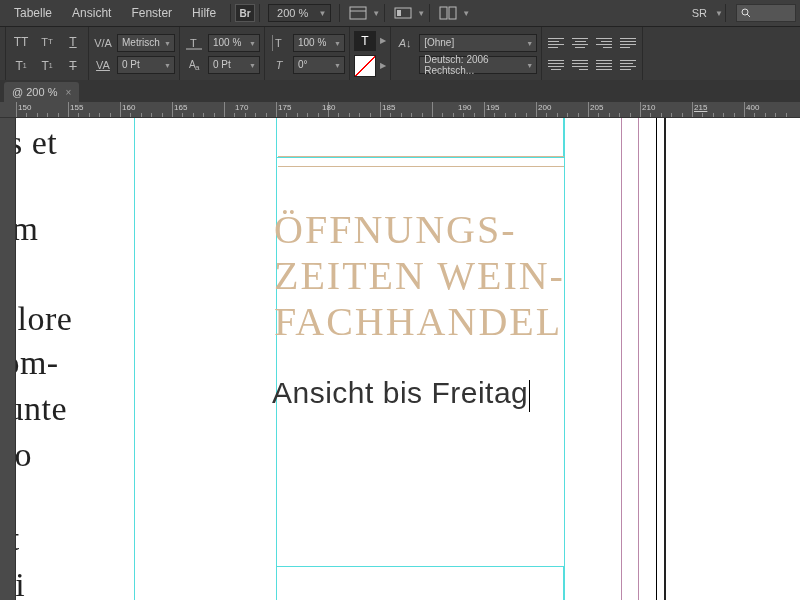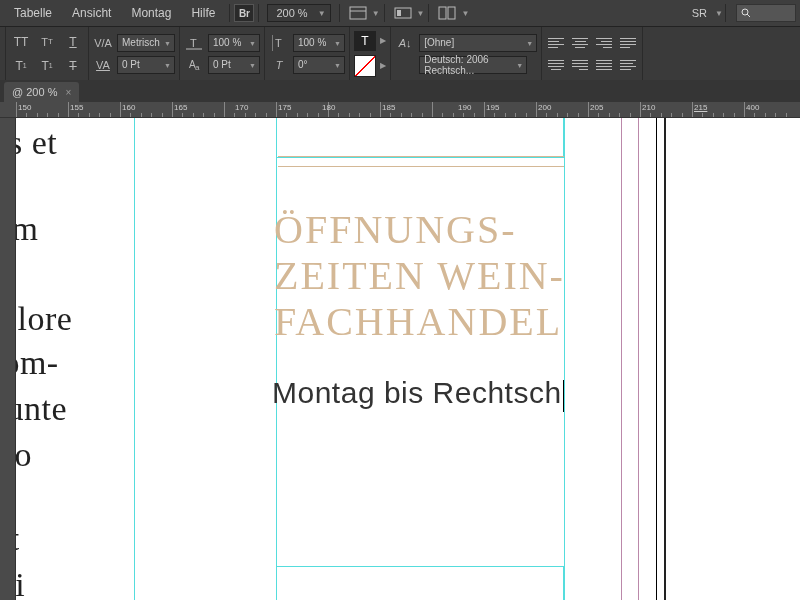--- a/index.html
+++ b/index.html
@@ -42,21 +42,21 @@
 .body2{position:absolute;font-family:Georgia,serif;font-size:30px;color:#333;letter-spacing:0.5px;font-weight:300}
 .cursor{display:inline-block;width:1px;height:32px;background:#000;vertical-align:middle;margin-left:1px}
 svg{display:block}
 </style>
 </head>
 <body>
 
 <div class="menubar">
   <span class="mi">Tabelle</span>
   <span class="mi">Ansicht</span>
-  <span class="mi">Montag</span>
+  <span class="mi">Fenster</span>
   <span class="mi">Hilfe</span>
   <span class="sep"></span>
   <span class="br-icon">Br</span>
   <span class="sep"></span>
   <span class="zoom"><span>200 %</span><span class="dd">▼</span></span>
   <span class="sep"></span>
   <span class="tool-ic">
       <svg width="18" height="14">
         <rect x="1" y="1" width="16" height="12" fill="none" stroke="#bbb"></rect>
         <line x1="1" y1="5" x2="17" y2="5" stroke="#bbb"></line>
@@ -187,21 +187,21 @@
   <div class="cb-col">
     <div class="cb-row">
       <span class="cb-ic"><i>A</i>↓</span>
       <span class="cb-input" style="width:118px">
           <span>[Ohne]</span>
           <span class="dd">▼</span>
         </span>
     </div>
     <div class="cb-row">
       <span class="cb-ic"></span>
-      <span class="cb-input" style="width:108px">
+      <span class="cb-input" style="width:118px">
           <span>Deutsch: 2006 Rechtsch...</span>
           <span class="dd">▼</span>
         </span>
     </div>
   </div>
   <div class="cb-col">
     <div class="cb-row">
       <div class="align-btn">
           <span style="width:100%"></span>
           <span style="width:70%"></span>
@@ -380,14 +380,14 @@
   <div class="frame" style="left:260px;top:-20px;width:288px;height:60px"></div>
   <div class="frame" style="left:260px;top:448px;width:288px;height:60px"></div>
 
   <div class="hline" style="left:262px;top:38px;width:286px"></div>
   <div class="hline" style="left:262px;top:48px;width:286px"></div>
 
   <div class="hdr" style="left:258px;top:88px">ÖFFNUNGS-</div>
   <div class="hdr" style="left:258px;top:134px">ZEITEN WEIN-</div>
   <div class="hdr" style="left:258px;top:180px">FACHHANDEL</div>
 
-  <div class="body2" style="left:256px;top:258px"><span>Montag bis Rechtsch</span><span class="cursor"></span></div>
+  <div class="body2" style="left:256px;top:258px"><span>Ansicht bis Freitag</span><span class="cursor"></span></div>
 </div>
 
 </body></html>

